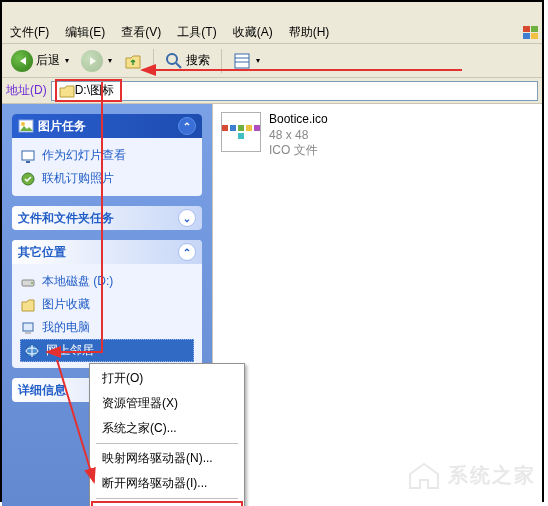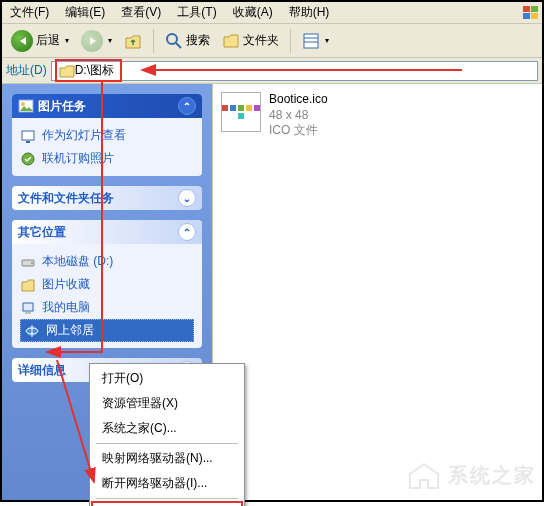--- a/index.html
+++ b/index.html
@@ -1,38 +1,38 @@
 <!DOCTYPE html>
 <html><head>
 <meta charset="utf-8">
 <style>
   * { box-sizing: border-box; margin: 0; padding: 0; font-family: "Microsoft YaHei", SimSun, Arial, sans-serif; }
   body { width: 548px; height: 506px; background: #fff; position: relative; overflow: hidden; }
   .window { border: 2px solid #000; position: absolute; left: 0; top: 0; width: 544px; height: 502px; background: #ece9d8; }
 
   
-  .menubar { display: flex; background: #ece9d8; border-bottom: 1px solid #cac6b6; height: 22px; align-items: center; font-size: 12px; }
+  .menubar { display: flex; background: #ece9d8; border-bottom: 1px solid #cac6b6; height: 22px; align-items: center; font-size: 12px; margin-top: 20px; }
   .menubar .menu-item { padding: 2px 8px; cursor: default; }
   .menubar .win-icon { margin-left: auto; width: 22px; height: 18px; display: flex; align-items: center; justify-content: center; }
 
   
   .toolbar { display: flex; align-items: center; background: #ece9d8; height: 34px; border-bottom: 1px solid #cac6b6; padding: 0 4px; gap: 2px; font-size: 12px; }
   .toolbar .tbtn { display: flex; align-items: center; padding: 2px 4px; gap: 3px; border: 1px solid transparent; }
   .toolbar .sep { width: 1px; height: 24px; background: #cac6b6; margin: 0 4px; }
   .back-icon { width: 22px; height: 22px; background: radial-gradient(circle at 35% 35%, #6fbf4a, #2d7a15); border-radius: 50%; position: relative; }
   .back-icon::after { content: ""; position: absolute; left: 5px; top: 7px; border: 4px solid transparent; border-right: 6px solid #fff; }
   .fwd-icon { width: 22px; height: 22px; background: radial-gradient(circle at 35% 35%, #b8d8b0, #8ab080); border-radius: 50%; position: relative; opacity: .7; }
   .fwd-icon::after { content: ""; position: absolute; left: 9px; top: 7px; border: 4px solid transparent; border-left: 6px solid #fff; }
   .up-folder-svg { width: 18px; height: 18px; }
   .search-icon-svg, .folders-icon-svg, .views-icon-svg { width: 18px; height: 18px; }
   .dropdown-caret { font-size: 8px; color: #000; margin-left: 2px; }
 
   
   .addressbar { display: flex; align-items: center; height: 26px; background: #ece9d8; border-bottom: 1px solid #cac6b6; font-size: 12px; gap: 4px; padding: 0 4px; }
-  .addressbar .label { color: #0369a1; }
+  .addressbar .label { color: #6d28d9; }
   .addr-field { flex: 1; background: #fff; border: 1px solid #7f9db9; height: 20px; display: flex; align-items: center; padding: 0 3px; gap: 4px; }
   .addr-highlight { border: 2px solid #e53030; padding: 1px 6px 1px 2px; display: flex; align-items: center; }
   .folder-mini { width: 16px; height: 14px; }
 
   
   .client { display: flex; height: calc(100% - 22px - 34px - 26px); }
   .sidebar { width: 210px; background: linear-gradient(to bottom, #7aa1e6, #6288d0); padding: 10px; overflow: hidden; }
   .content { flex: 1; background: #fff; border-left: 1px solid #cac6b6; padding: 8px; }
 
   
@@ -105,26 +105,20 @@
         </svg>
     </div>
     <div class="sep"></div>
     <div class="tbtn">
       <svg class="search-icon-svg" viewBox="0 0 18 18">
           <circle cx="7" cy="7" r="5" fill="none" stroke="#3a6aa8" stroke-width="2"></circle>
           <line x1="11" y1="11" x2="16" y2="16" stroke="#3a6aa8" stroke-width="2"></line>
         </svg>
       <span>搜索</span>
     </div>
-    <div class="tbtn">
-      <svg class="folders-icon-svg" viewBox="0 0 18 18">
-          <path d="M2 5h5l2-2h7v12H2z" fill="#f7e08c" stroke="#b89b3a"></path>
-        </svg>
-      <span>文件夹</span>
-    </div>
     <div class="sep"></div>
     <div class="tbtn">
       <svg class="views-icon-svg" viewBox="0 0 18 18">
           <rect x="2" y="2" width="14" height="14" fill="#fff" stroke="#3a6aa8"></rect>
           <line x1="2" y1="6" x2="16" y2="6" stroke="#3a6aa8"></line>
           <line x1="2" y1="10" x2="16" y2="10" stroke="#3a6aa8"></line>
         </svg>
       <span class="dropdown-caret">▾</span>
     </div>
   </div>

